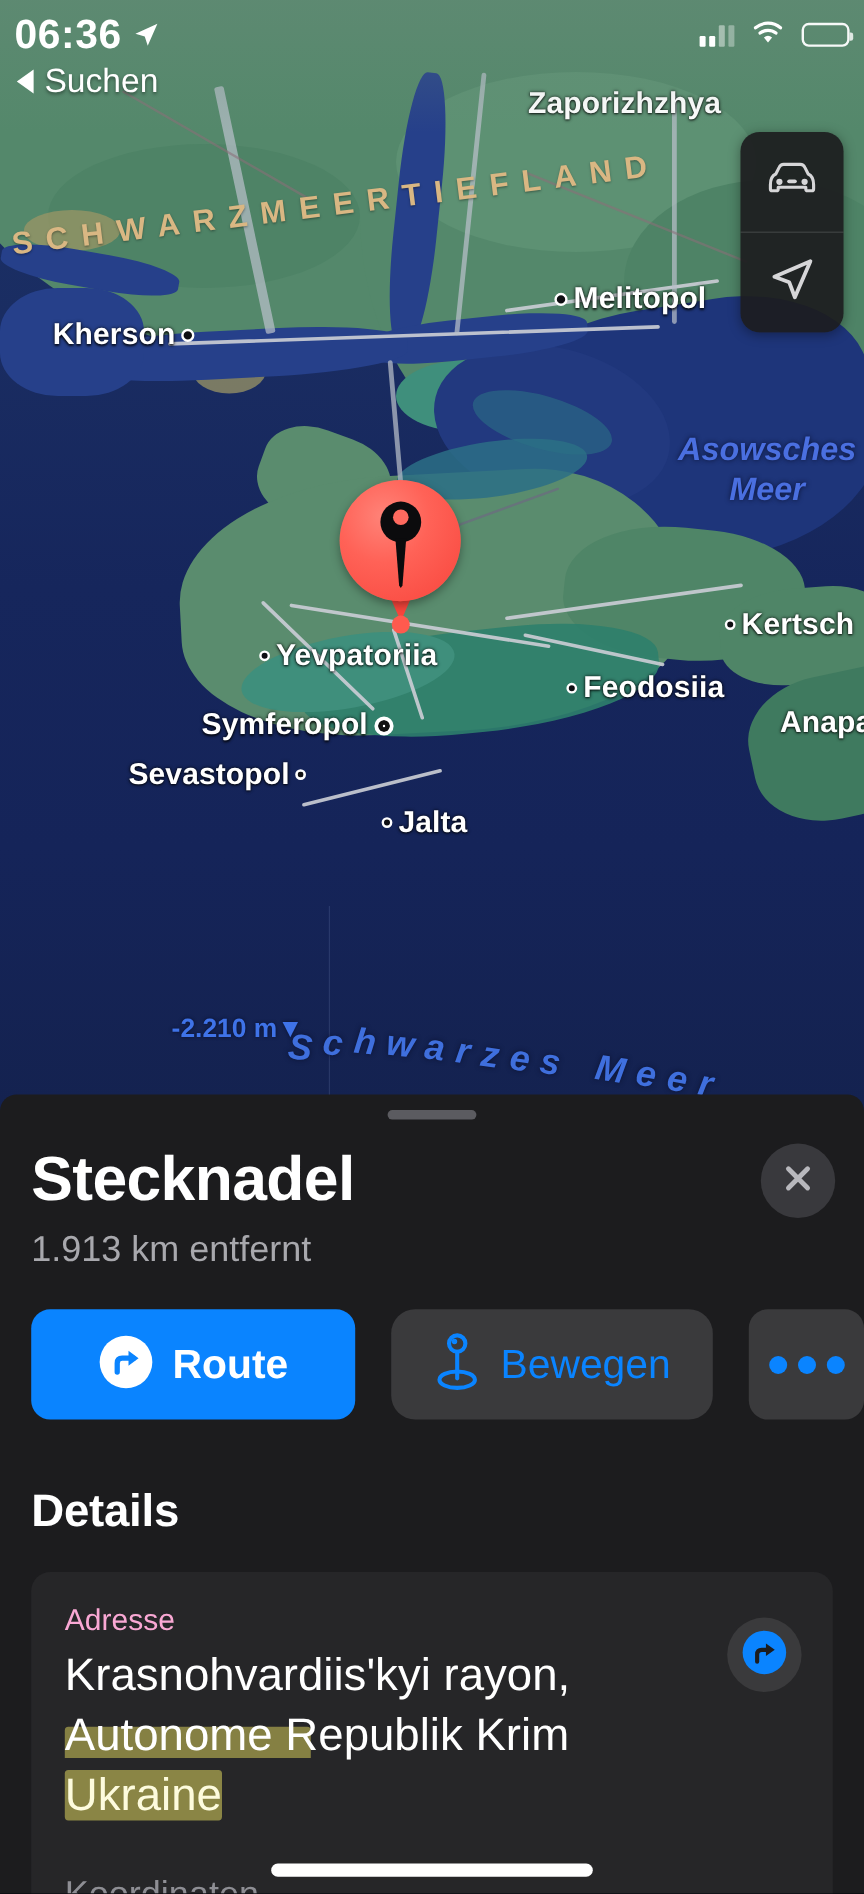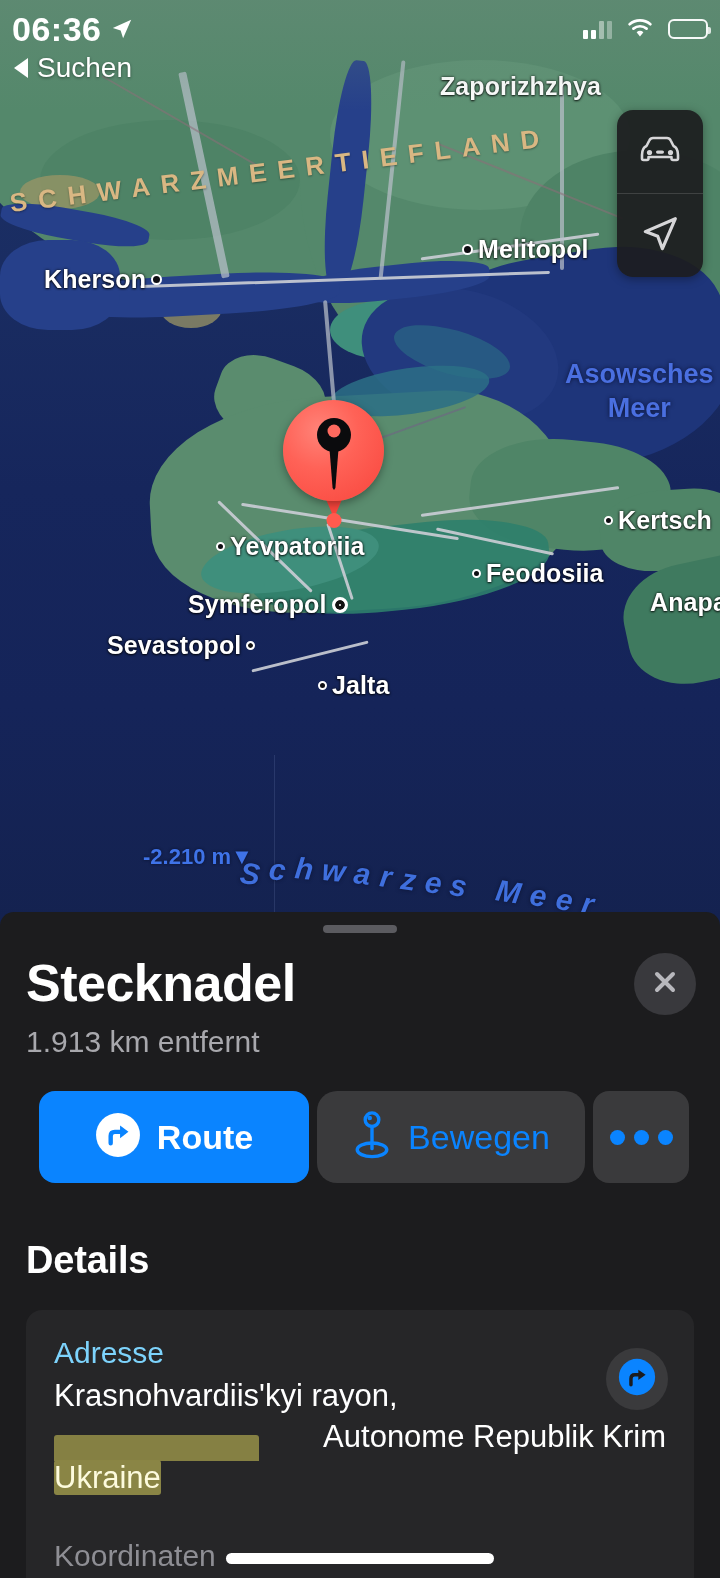--- a/index.html
+++ b/index.html
@@ -91,21 +91,21 @@
   .city { position:absolute; display:flex; align-items:center; gap:5px; }
   .city .dot { width:11px; height:11px; border-radius:50%; background:#0e0e12; border:2.5px solid #ffffff; flex:0 0 auto; }
   .city .dot.small { width:9px; height:9px; border-width:2px; }
   .city .nm {
     color:#ffffff; font-size:25px; font-weight:700; letter-spacing:.1px; white-space:nowrap;
     text-shadow:0 0 3px rgba(0,0,0,.85), 0 1px 2px rgba(0,0,0,.7);
   }
   .city.rtl { flex-direction:row-reverse; }
 
   .sealabel {
-    position:absolute; color:#4a6fe0; font-weight:700;
+    position:absolute; color:#4a6fe0; font-style:italic; font-weight:700;
     text-shadow:0 0 4px rgba(10,16,45,.9);
   }
   .regionlabel {
     position:absolute; color:#d9b783; font-weight:700; letter-spacing:11px; font-size:26px;
     white-space:nowrap; text-shadow:0 1px 2px rgba(0,0,0,.35);
   }
   .depth {
     position:absolute; color:#3f73e8; font-size:22px; font-weight:700; white-space:nowrap;
     text-shadow:0 0 3px rgba(8,14,40,.9);
   }
@@ -159,36 +159,36 @@
   #sheet { position:absolute; left:0; top:912px; width:720px; height:768px; z-index:50;
            background:#1c1c1e; border-radius:14px 14px 0 0; }
   .grabber { width:74px; height:8px; border-radius:4px; background:#5b5b60; margin:13px auto 0; }
 
   .sheet-head { position:relative; padding:22px 26px 0; }
   .sheet-title { color:#fff; font-size:52px; font-weight:700; letter-spacing:-.5px; line-height:1.08; }
   .sheet-sub { color:#a8a8ad; font-size:30px; font-weight:400; margin-top:14px; }
   #closebtn { position:absolute; right:24px; top:20px; width:62px; height:62px; border-radius:50%;
               background:#39393d; display:flex; align-items:center; justify-content:center; }
 
-  .actions { display:flex; gap:8px; padding:32px 26px 0;margin-left:13px; }
+  .actions { display:flex; gap:30px; padding:32px 26px 0; }
   .btn-primary { flex:0 0 270px; height:92px; border-radius:16px; background:#0a84ff;
                  display:flex; align-items:center; justify-content:center; gap:16px; }
   .btn-primary .lbl { color:#fff; font-size:34px; font-weight:600; }
   .btn-secondary { flex:0 0 268px; height:92px; border-radius:20px; background:#3a3a3c;
                    display:flex; align-items:center; justify-content:center; gap:16px; }
   .btn-secondary .lbl { color:#0a84ff; font-size:34px; font-weight:400; }
   .btn-more { flex:0 0 96px; height:92px; border-radius:16px; background:#3a3a3c;
               display:flex; align-items:center; justify-content:center; gap:9px; }
   .btn-more i { width:15px; height:15px; border-radius:50%; background:#0a84ff; display:block; }
 
   .section-title { color:#fff; font-size:38px; font-weight:700; padding:56px 26px 0; letter-spacing:-.2px; }
 
   .card { margin:28px 26px 0; background:#262628; border-radius:16px; padding:26px 28px 24px; position:relative; min-height:270px; }
-  .field-label { color:#7dd3fc; font-size:30px; font-weight:400; }
-  .field-value { color:#fff; font-size:31px; font-weight:400; line-height:1.32; margin-top:6px; }
+  .field-label { color:#f9a8d4; font-size:25px; font-weight:400; }
+  .field-value { color:#fff; font-size:38px; font-weight:400; line-height:1.32; margin-top:6px; }
   .field-value .hl { background:#8a8545; color:#fdfbdd; border-radius:3px; box-decoration-break:clone;
                      -webkit-box-decoration-break:clone; }
   .hl-band { position:absolute; left:28px; width:208px; height:26px; background:#8a8545;
              border-radius:3px 3px 0 0; opacity:.95; }
   .card-action { position:absolute; right:26px; top:38px; width:62px; height:62px; border-radius:50%;
                  background:#3a3a3c; display:flex; align-items:center; justify-content:center; }
   .coord-label { color:#8e8e94; font-size:30px; padding:40px 28px 0; }
 
   
   #home-ind { position:absolute; left:50%; transform:translateX(-50%); bottom:14px; width:268px; height:11px;
@@ -274,21 +274,21 @@
       <span class="nm">Melitopol</span>
     </div>
     <div class="city rtl" style="left:44px; top:265px;">
       <span class="dot"></span>
       <span class="nm">Kherson</span>
     </div>
     <div class="city" style="left:216px; top:532px;">
       <span class="dot small"></span>
       <span class="nm">Yevpatoriia</span>
     </div>
-    <div class="city rtl" style="left:188px; top:590px;">
+    <div class="city rtl" style="left:168px; top:590px;">
       <span class="dot" style="width:16px;height:16px;border-width:3px;background:#fff;box-shadow:inset 0 0 0 4px #111;"></span>
       <span class="nm">Symferopol</span>
     </div>
     <div class="city rtl" style="left:107px; top:631px;">
       <span class="dot small" style="background:#fff;box-shadow:inset 0 0 0 3px #111;"></span>
       <span class="nm">Sevastopol</span>
     </div>
     <div class="city" style="left:318px; top:671px;">
       <span class="dot small"></span>
       <span class="nm">Jalta</span>
@@ -422,21 +422,21 @@
         </span>
       </div>
     </div>
 
     <div class="section-title">Details</div>
 
     <div class="card">
       <div class="field-label">Adresse</div>
       <div class="field-value">
         <div>Krasnohvardiis'kyi rayon,</div>
-        <div style="position:relative;text-align:right;">
+        <div style="position:relative;">
           <div class="hl-band" style="left:0; top:18px; width:205px;"></div>
           <div style="position:relative;">Autonome Republik Krim</div>
         </div>
         <div>
           <span class="hl">Ukraine</span>
         </div>
       </div>
       <div class="card-action">
         <span>
           <svg width="38" height="38" viewBox="0 0 44 44">

